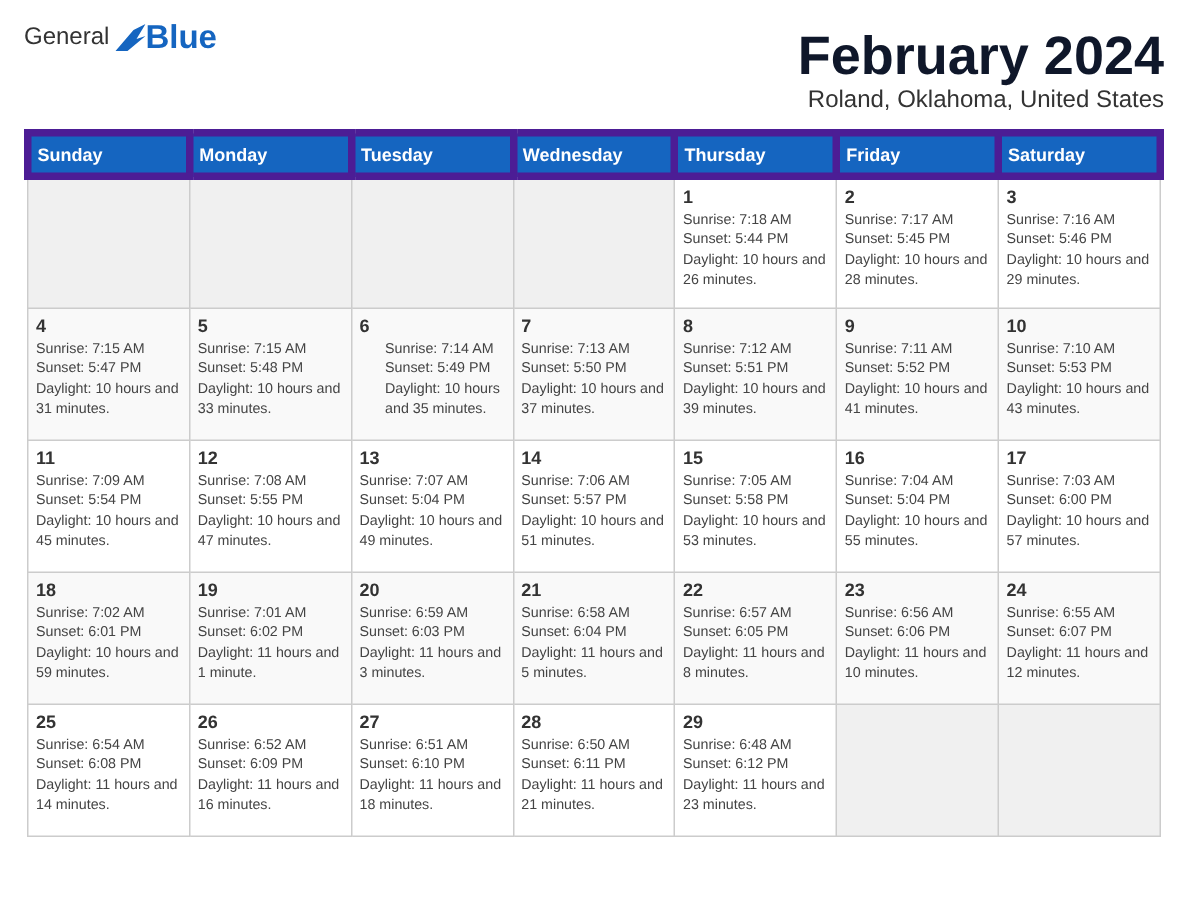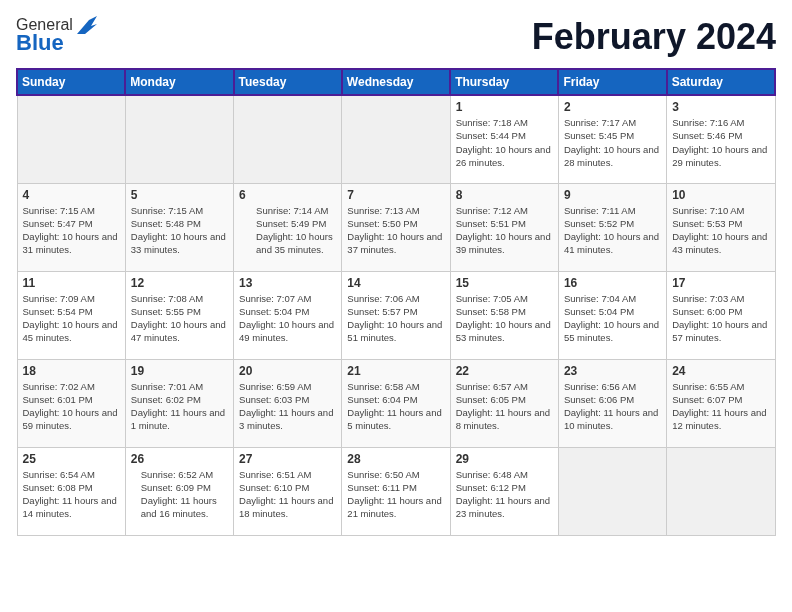--- a/index.html
+++ b/index.html
@@ -11,21 +11,21 @@
       padding: 16px;
     }
     .header {
       display: flex;
       justify-content: space-between;
       align-items: flex-start;
       margin-bottom: 10px;
     }
     .logo {
       display: flex;
-      flex-direction: column;
+      flex-direction: row;
       align-items: flex-start;
       justify-content: space-between;
     }
     .logo-general { color: #333; }
     .logo-blue { color: #1565c0; }
     .title-block {
       text-align: right;
     }
     .calendar-title {
       font-size: 36px;
@@ -41,21 +41,21 @@
       border-collapse: collapse;
       table-layout: fixed;
     }
     thead th {
       background-color: #1565c0;
       color: #fff;
       font-size: 12px;
       font-weight: bold;
       padding: 5px 4px;
       text-align: left;
-      border: 2px solid #4c1d95;
+      border: 5px solid #4c1d95;
     }
     tbody td {
       border: 1px solid #ccc;
       vertical-align: top;
       padding: 4px 5px;
       font-size: 10px;
       color: #333;
       height: 88px;
     }
     .day-number {
@@ -87,20 +87,21 @@
     <div style="display:flex; align-items:center;">
       <span class="logo-general">General</span>
       <svg width="22" height="18" viewBox="0 0 22 18" style="margin-left:2px;">
         <polygon points="2,18 14,4 22,0 16,10 22,8 10,18" fill="#1565c0"></polygon>
       </svg>
     </div>
     <span class="logo-blue" style="font-size:22px;font-weight:bold;color:#1565c0;margin-top:-4px;">Blue</span>
   </div>
   <div class="title-block">
     <div class="calendar-title">February 2024</div>
+    <div class="calendar-subtitle">Roland, Oklahoma, United States</div>
   </div>
 </div>
 
 <table>
   <thead>
     <tr>
     <th>Sunday</th>
         <th>Monday</th>
         <th>Tuesday</th>
         <th>Wednesday</th>
@@ -268,21 +269,21 @@
       </tr>
       <tr>
         <td>
           <span class="day-number">25</span>
           <div class="day-info" style="white-space: pre-line;">Sunrise: 6:54 AM
 Sunset: 6:08 PM
 Daylight: 11 hours and 14 minutes.</div>
         </td>
         <td>
           <span class="day-number">26</span>
-          <div class="day-info" style="white-space: pre-line; margin-left: 10px;">Sunrise: 6:52 AM
+          <div class="day-info" style="white-space: pre-line;">Sunrise: 6:52 AM
 Sunset: 6:09 PM
 Daylight: 11 hours and 16 minutes.</div>
         </td>
         <td>
           <span class="day-number">27</span>
           <div class="day-info" style="white-space: pre-line;">Sunrise: 6:51 AM
 Sunset: 6:10 PM
 Daylight: 11 hours and 18 minutes.</div>
         </td>
         <td>

